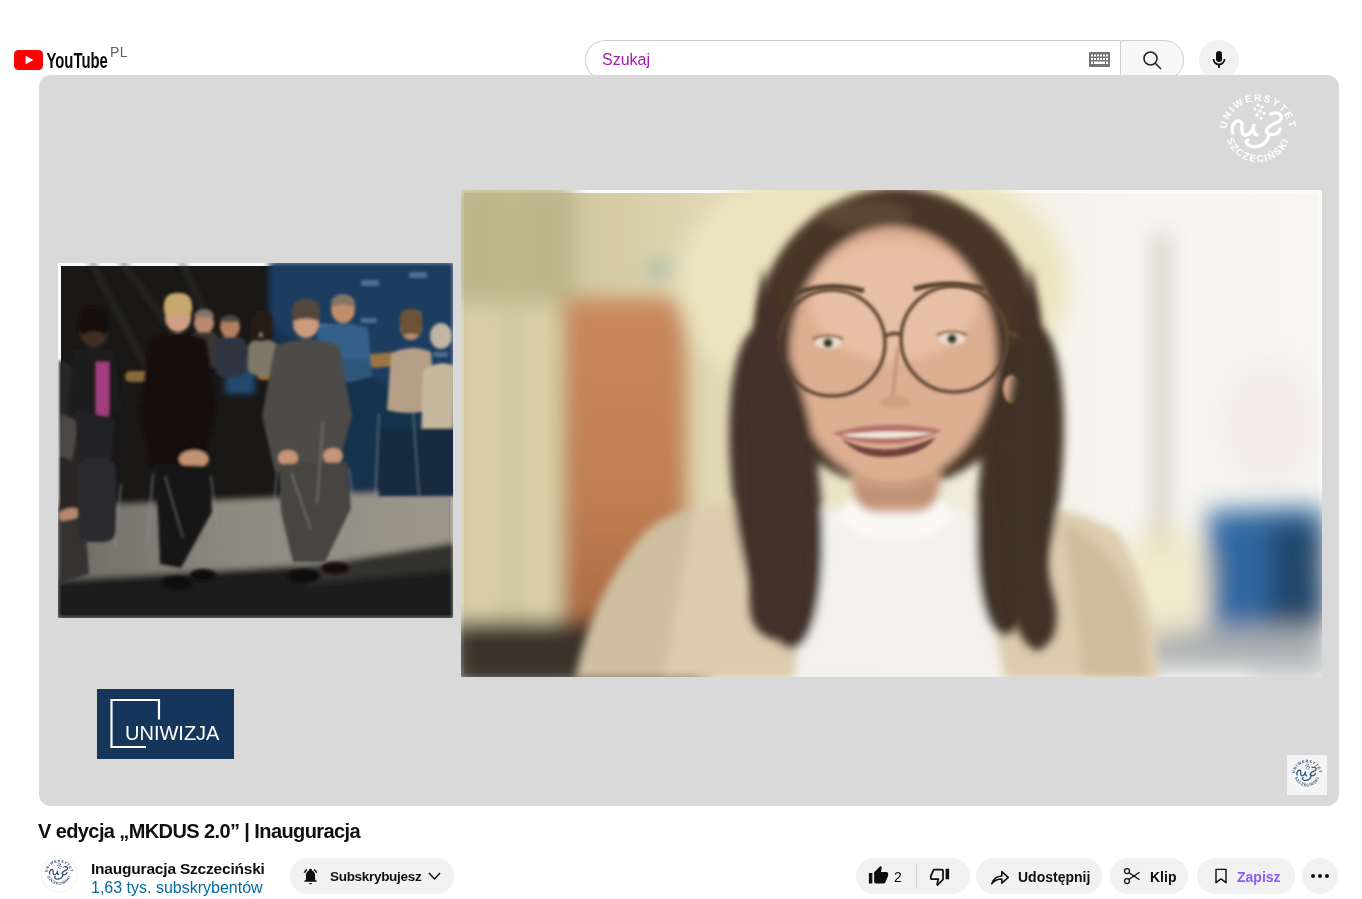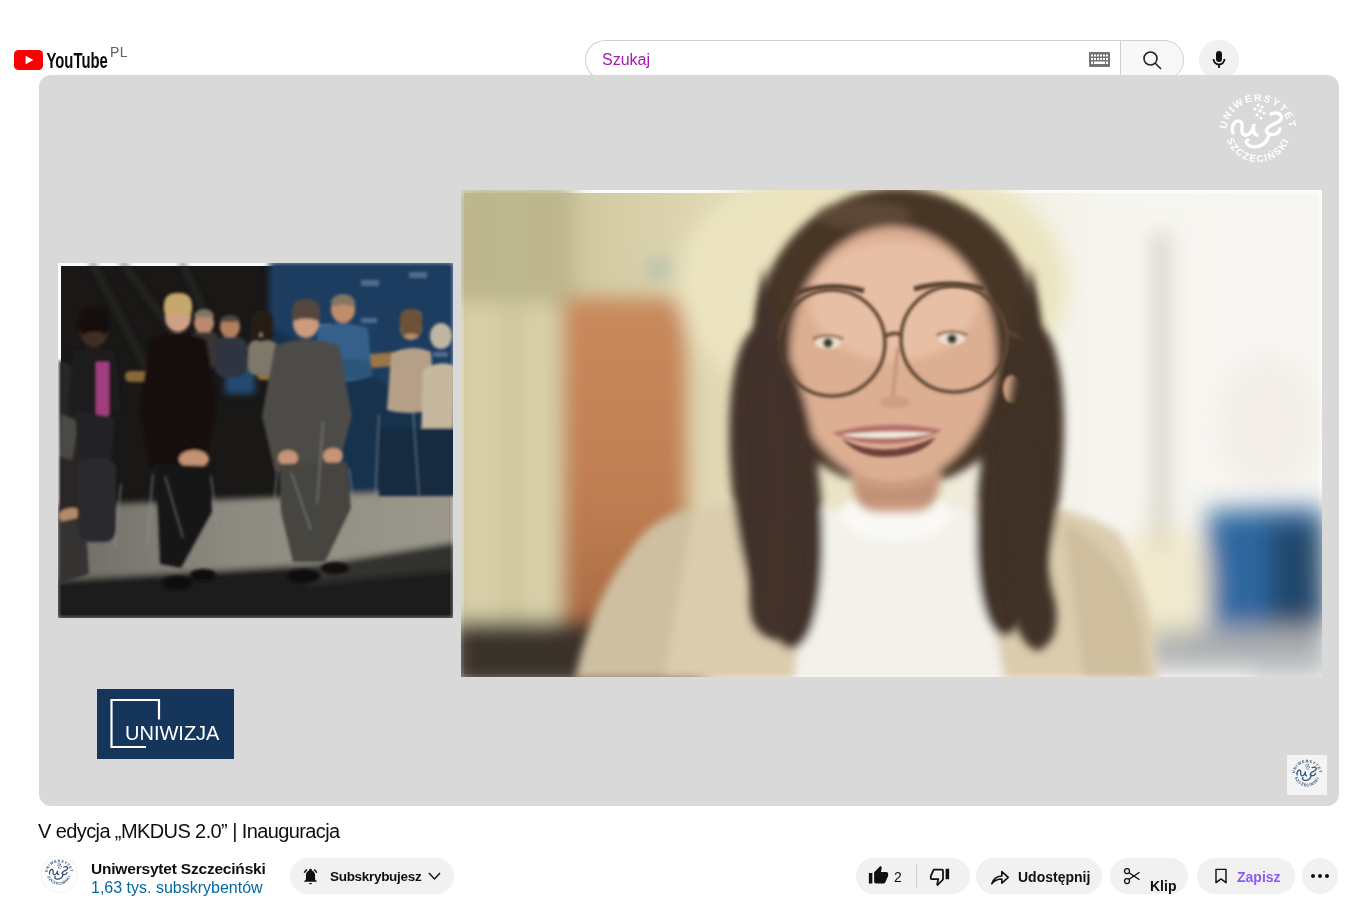--- a/index.html
+++ b/index.html
@@ -324,27 +324,27 @@
     <polyline points="62,30.5 62,11 14.5,11 14.5,58 49,58"></polyline>
   </g>
   <text x="28" y="51" font-size="20" fill="#fff">UNIWIZJA</text>
 </svg>
 
 <div class="abs" style="left:1287px;top:755px;width:40px;height:40px;background:#f4f4f4;"></div>
 <svg class="abs" style="left:1289px;top:757px;color:#2e567c;" width="36" height="36" viewBox="-46 -46 92 92">
     <use href="#uslogo"></use>
   </svg>
 
-<div class="abs" style="left:38px;top:820px;font-size:20px;font-weight:normal;color:#0f0f0f;letter-spacing:-0.6px;">V edycja „MKDUS 2.0” | Inauguracja</div>
+<div class="abs" style="left:38px;top:820px;font-size:20px;font-weight:bold;color:#0f0f0f;letter-spacing:-0.6px;">V edycja „MKDUS 2.0” | Inauguracja</div>
 
 <div class="abs" style="left:41px;top:856px;width:36px;height:36px;border-radius:50%;background:#fdfdfd;box-shadow:0 0 1px rgba(0,0,0,.2);"></div>
 <svg class="abs" style="left:42px;top:857px;color:#2d4a74;" width="34" height="34" viewBox="-46 -46 92 92">
     <use href="#uslogo"></use>
   </svg>
-<div class="abs" style="left:91px;top:860px;font-size:15.5px;font-weight:bold;color:#0f0f0f;letter-spacing:-0.2px;">Uniwersytet Szczeciński</div>
+<div class="abs" style="left:91px;top:860px;font-size:15.5px;font-weight:bold;color:#0f0f0f;letter-spacing:-0.2px;">Inauguracja Szczeciński</div>
 <div class="abs" style="left:91px;top:879px;font-size:16px;color:#0369a1;">1,63 tys. subskrybentów</div>
 
 <div class="abs" style="left:290px;top:858px;width:164px;height:36px;border-radius:18px;background:#f1f1f1;"></div>
 <svg class="abs" style="left:300px;top:866px;" width="21" height="21" viewBox="0 0 24 24" fill="#0f0f0f">
   <path d="M12 3a1.6 1.6 0 0 0-1.6 1.6v.6C8.2 5.9 6.8 7.9 6.8 10.3v5l-1.9 1.9v.9h14.2v-.9l-1.9-1.9v-5c0-2.4-1.4-4.4-3.6-5.1v-.6A1.6 1.6 0 0 0 12 3z"></path>
   <path d="M10.3 19.3h3.4a1.7 1.7 0 0 1-3.4 0z"></path>
   <path d="M4.9 7.8A7.6 7.6 0 0 1 8 4.2M19.1 7.8A7.6 7.6 0 0 0 16 4.2" fill="none" stroke="#0f0f0f" stroke-width="1.7"></path>
 </svg>
 <div class="abs" style="left:330px;top:869px;font-size:13.5px;font-weight:bold;color:#0f0f0f;letter-spacing:-0.3px;text-align:center;">Subskrybujesz</div>
 <svg class="abs" style="left:428px;top:871px;" width="13" height="10" viewBox="0 0 13 10" fill="none" stroke="#0f0f0f" stroke-width="1.5">
@@ -367,21 +367,21 @@
 </svg>
 <div class="abs" style="left:1018px;top:869px;font-size:14px;font-weight:bold;color:#0f0f0f;text-align:center;">Udostępnij</div>
 
 <div class="abs" style="left:1110px;top:858px;width:78px;height:36px;border-radius:18px;background:#f1f1f1;"></div>
 <svg class="abs" style="left:1122px;top:866px;" width="20" height="20" viewBox="0 0 24 24" fill="none" stroke="#0f0f0f" stroke-width="1.5">
   <circle cx="6" cy="6" r="3"></circle>
   <circle cx="6" cy="18" r="3"></circle>
   <line x1="8.5" y1="8" x2="21" y2="16.5"></line>
   <line x1="8.5" y1="16" x2="21" y2="7.5"></line>
 </svg>
-<div class="abs" style="left:1150px;top:869px;font-size:14px;font-weight:bold;color:#0f0f0f;margin-top:9px;">Klip</div>
+<div class="abs" style="left:1150px;top:869px;font-size:14px;font-weight:bold;color:#0f0f0f;">Klip</div>
 
 <div class="abs" style="left:1197px;top:858px;width:98px;height:36px;border-radius:18px;background:#f1f1f1;"></div>
 <svg class="abs" style="left:1211px;top:866px;" width="20" height="20" viewBox="0 0 24 24" fill="none" stroke="#0f0f0f" stroke-width="1.7">
   <path d="M6 4h12v16l-6-4.5L6 20z" stroke-linejoin="round"></path>
 </svg>
 <div class="abs" style="left:1237px;top:869px;font-size:14px;font-weight:bold;color:#8b5cf6;">Zapisz</div>
 
 <div class="abs" style="left:1302px;top:858px;width:36px;height:36px;border-radius:50%;background:#f1f1f1;"></div>
 <div class="abs" style="left:1311px;top:874px;width:4px;height:4px;border-radius:50%;background:#0f0f0f;"></div>
 <div class="abs" style="left:1318px;top:874px;width:4px;height:4px;border-radius:50%;background:#0f0f0f;"></div>

